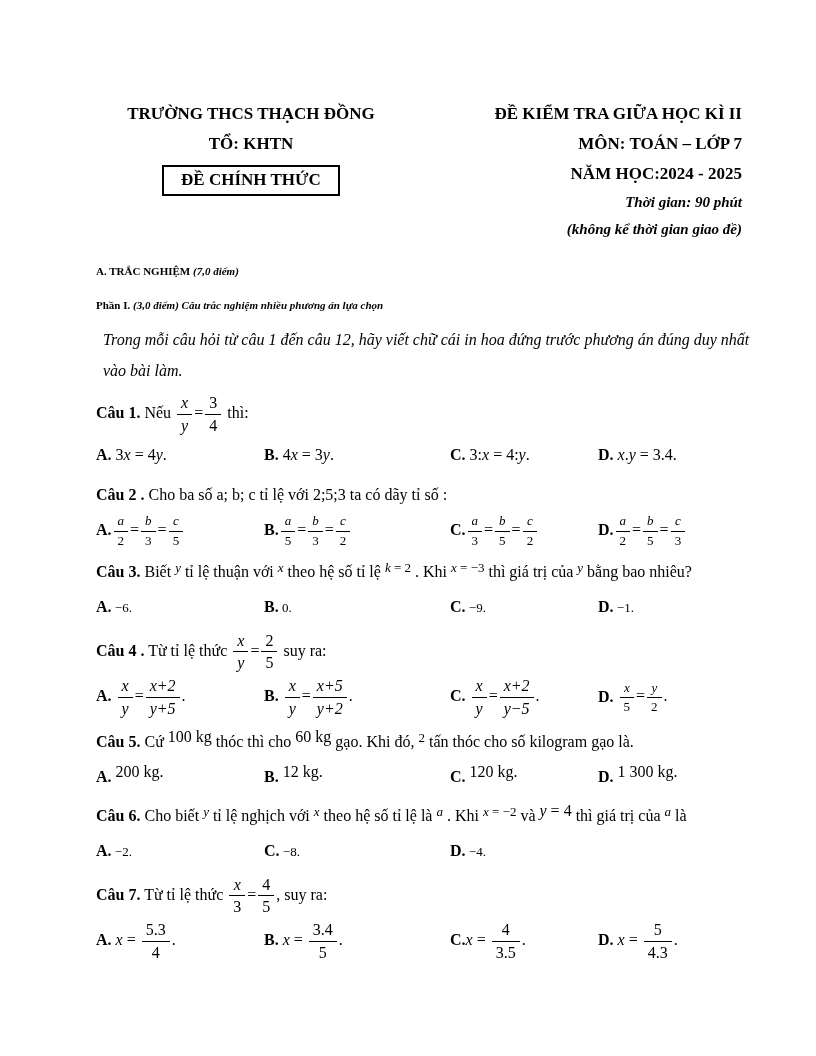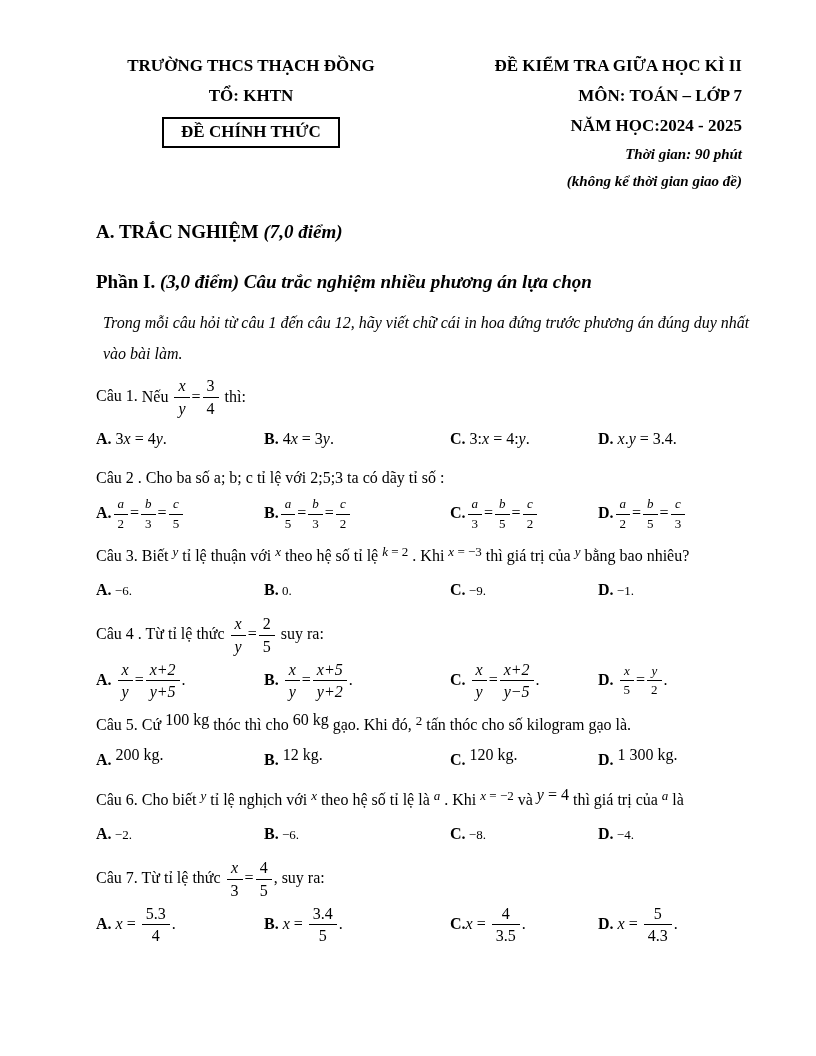--- a/index.html
+++ b/index.html
@@ -2,35 +2,35 @@
 <html><head>
 <meta charset="utf-8">
 <style>
   html,body{margin:0;padding:0;background:#ffffff;}
   .page{
     width:816px;height:1056px;box-sizing:border-box;overflow:hidden;
     padding:56px 74px 0 96px;background:#fff;color:#000;
     font-family:"Liberation Serif","DejaVu Serif",serif;font-size:16px;
   }
   
-  .header{display:flex;}
+  .header{display:flex;margin-top:48px;}
   .h-left{width:310px;text-align:center;}
   .h-right{flex:1;text-align:right;}
   .header p{margin:0 0 10px;}
   .hb{font-weight:bold;font-size:17px;}
   .hbi{font-weight:bold;font-style:italic;font-size:15px;}
   .box{display:inline-block;border:2px solid #000;padding:3px 17px 4px;margin-top:1px;}
   
-  .sec{margin:13px 0 0;line-height:1.95;font-size:19px;}
+  .sec{margin:13px 0 0;line-height:1.95;font-size:11px;}
   .b{font-weight:bold;}
   .bi{font-weight:bold;font-style:italic;}
   .instr{font-style:italic;margin:7px;line-height:1.95;width:648px;}
   
   .stem{margin:5px 0 0;line-height:1.95;width:650px;}
-  .qlbl{font-weight:normal;}
+  .qlbl{font-weight:bold;}
   .opts{display:grid;grid-template-columns:168px 186px 148px 1fr;align-items:center;
         margin:3px 0 7px;min-height:33px;line-height:1.4;}
   .opt{display:block;}
   .olbl{font-weight:bold;}
   
   .it{font-style:italic;}
   .raise{position:relative;top:-5px;}
   .small{font-size:13px;}
   .frac{display:inline-block;vertical-align:middle;text-align:center;margin:0 2px;line-height:1.12;}
   .frac .num{display:block;padding:1px 4px 2px;border-bottom:1px solid #000;}
@@ -108,21 +108,20 @@
       <span class="opt"><span class="olbl">B.</span><span><span class="raise"> 12 kg.</span></span></span>
       <span class="opt"><span class="olbl">C.</span><span><span class="raise"> 120 kg.</span></span></span>
       <span class="opt"><span class="olbl">D.</span><span><span class="raise"> 1 300 kg.</span></span></span>
     </div>
   </div>
 
   <div class="q">
     <p class="stem"><span class="qlbl">Câu 6.</span><span><span> Cho biết </span><span class="it raise small">y</span><span> tỉ lệ nghịch với </span><span class="it raise small">x</span><span> theo hệ số tỉ lệ là </span><span class="it raise small">a</span><span> . Khi </span><span class="it raise small">x</span><span class="raise small"> = −2</span><span> và </span><span class="it raise">y</span><span class="raise"> = 4</span><span> thì giá trị của </span><span class="it raise small">a</span><span> là</span></span></p>
     <div class="opts">
       <span class="opt"><span class="olbl">A.</span><span><span class="small"> −2.</span></span></span>
-      <span class="opt"><span class="olbl">B.</span><span><span class="small"> −6.</span></span></span>
       <span class="opt"><span class="olbl">C.</span><span><span class="small"> −8.</span></span></span>
       <span class="opt"><span class="olbl">D.</span><span><span class="small"> −4.</span></span></span>
     </div>
   </div>
 
   <div class="q">
     <p class="stem"><span class="qlbl">Câu 7.</span><span><span> Từ tỉ lệ thức </span><span class="frac"><span class="num it">x</span><span class="den">3</span></span><span>=</span><span class="frac"><span class="num">4</span><span class="den">5</span></span><span>, suy ra:</span></span></p>
     <div class="opts">
       <span class="opt"><span class="olbl">A.</span><span><span> </span><span class="it">x</span><span> = </span><span class="frac"><span class="num">5.3</span><span class="den">4</span></span><span>.</span></span></span>
       <span class="opt"><span class="olbl">B.</span><span><span> </span><span class="it">x</span><span> = </span><span class="frac"><span class="num">3.4</span><span class="den">5</span></span><span>.</span></span></span>

